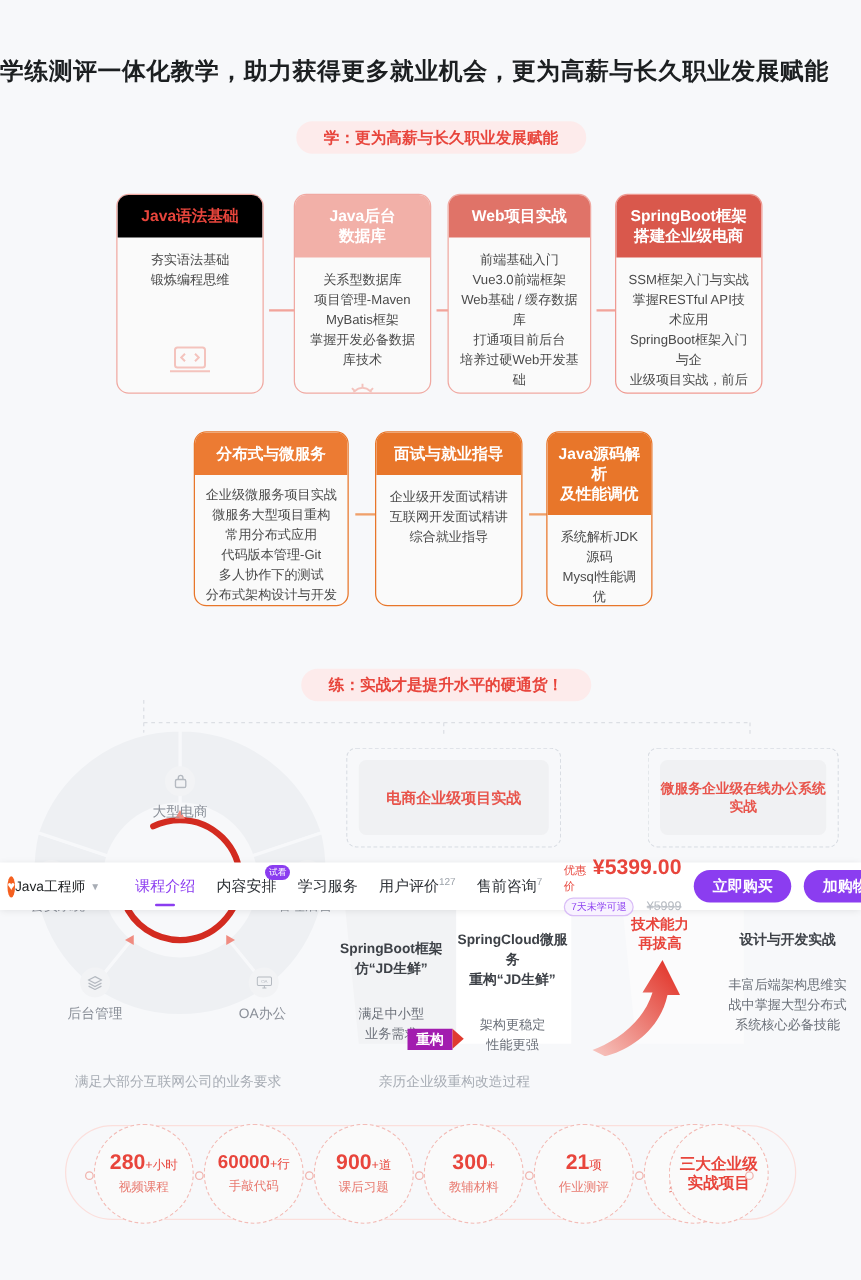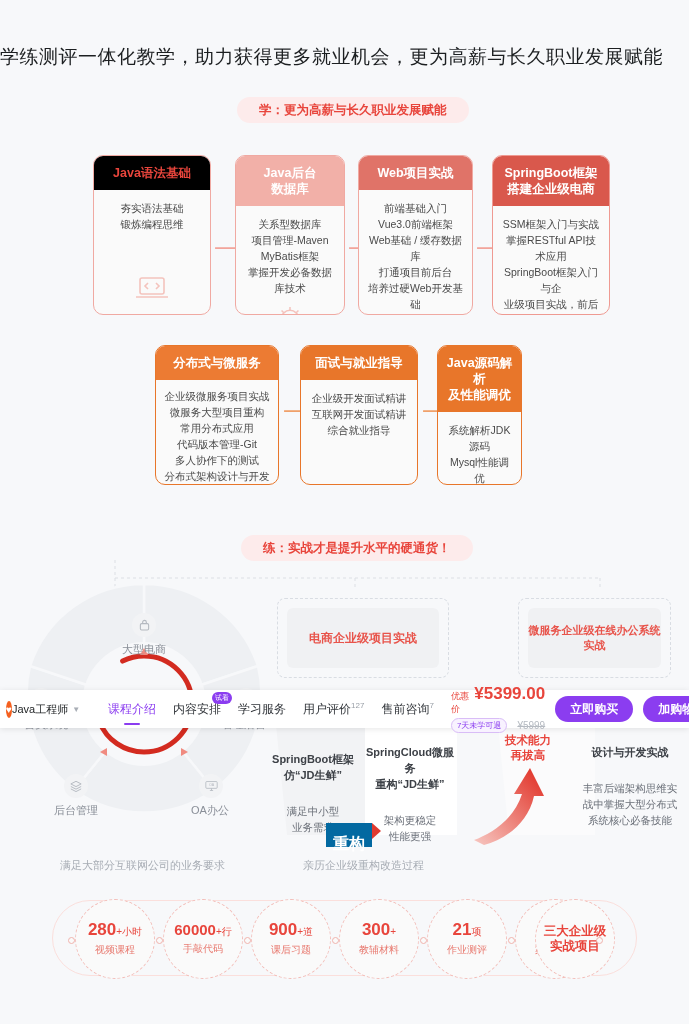--- a/index.html
+++ b/index.html
@@ -7,21 +7,21 @@
     width: 689px; height: 1024px;
     background: #f7f8fa;
     font-family: "Liberation Sans", "DejaVu Sans", sans-serif;
     overflow: hidden;
   }
   .page { position: relative; width: 689px; height: 1024px; background: #f7f8fa; }
 
   
   .headline {
     position: absolute; top: 44px; left: 0; width: 628px;
-    font-size: 19px; font-weight: 400; color: #1c1f21;
+    font-size: 19px; font-weight: 700; color: #1c1f21;
     letter-spacing: .5px; white-space: nowrap;
   }
 
   
   .pill {
     position: absolute; height: 26px; line-height: 26px;
     background: #fdebeb; border-radius: 13px;
     color: #e8453c; font-size: 12.5px; font-weight: 700;
     padding: 0 22px; white-space: nowrap;
   }
@@ -75,22 +75,22 @@
     color: #b4b9c0; font-size: 11px;
   }
 
   
   .trap {
     position: absolute; color: #6a6f78; font-size: 10.5px; line-height: 16px;
     text-align: center; white-space: pre-line;
   }
   .trap .t { color: #3d4147; font-weight: 700; font-size: 11px; display:block; margin-bottom:4px;}
   .ribbon {
-    position: absolute; height: 17px; background: #0369a1; color: #fff;
-    font-size: 16px; font-weight: 700; line-height: 17px; padding: 12px 7px;
+    position: absolute; height: 17px; background: #a21caf; color: #fff;
+    font-size: 11px; font-weight: 700; line-height: 17px; padding: 1px 7px;
   }
   .ribbon:after {
     content: ""; position: absolute; right: -9px; top: 0;
     border-left: 9px solid #e03a2f;
     border-top: 8.5px solid transparent; border-bottom: 8.5px solid transparent;
   }
   .uparrow-label {
     position: absolute; color: #e8453c; font-size: 11.5px; font-weight: 700;
     line-height: 15px; text-align: center; white-space: pre-line;
   }

